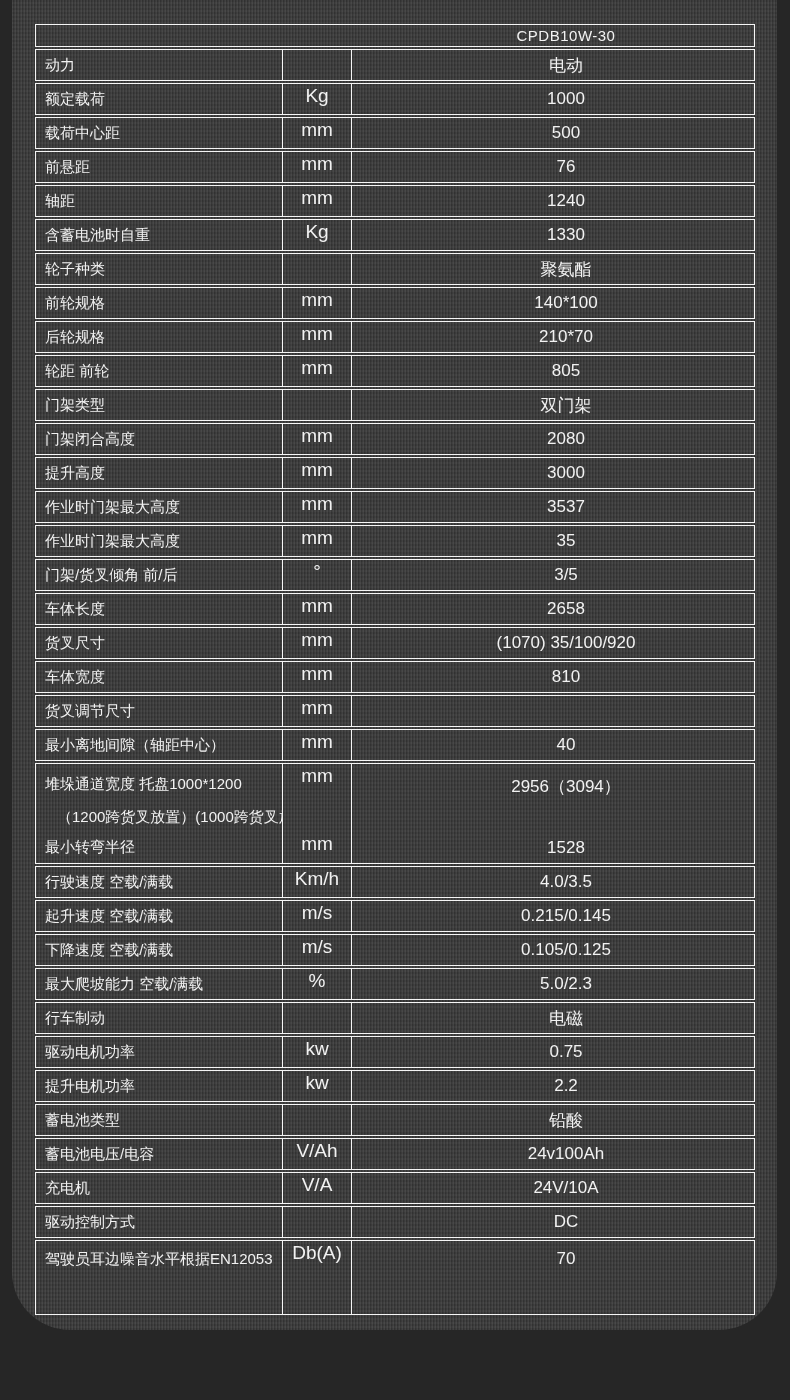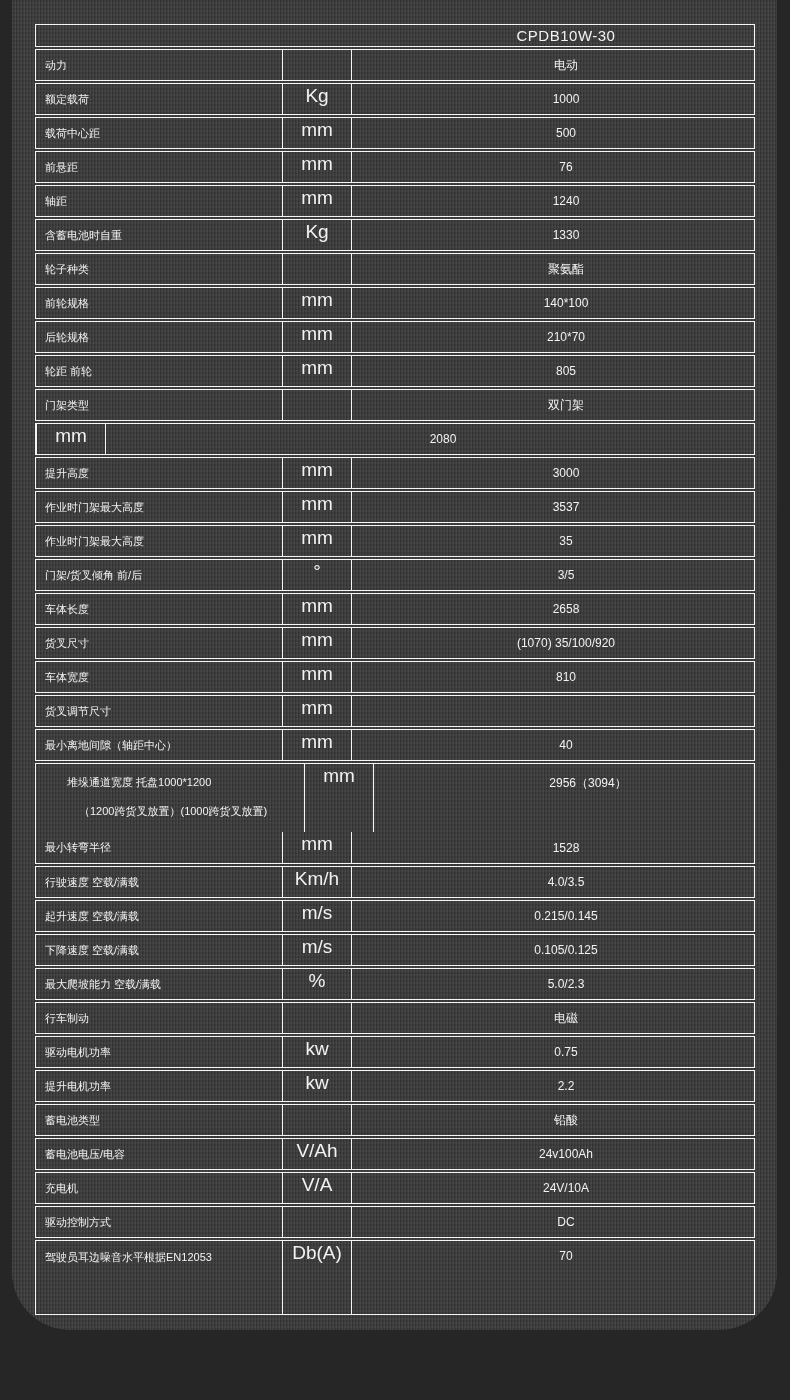--- a/index.html
+++ b/index.html
@@ -49,53 +49,53 @@
   .cell{
     box-sizing:border-box;
     display:flex;
     align-items:center;
     overflow:hidden;
     white-space:nowrap;
   }
   .label-cell{
     flex:0 0 246px;
     padding-left:9px;
-    font-size:11px;
+    font-size:15px;
   }
   .unit-cell{
     flex:0 0 70px;
     border-left:1px solid var(--line);
     border-right:1px solid var(--line);
     justify-content:center;
     align-items:flex-start;
     padding-top:2px;
     font-size:19px;
     line-height:1.1;
   }
   .value-cell{
     flex:1;
     justify-content:center;
     padding-left:26px;
-    font-size:12px;
+    font-size:17px;
   }
 
   
   .header-row{height:23px;}
   .header-row .unit-cell{border-left:none;border-right:none;}
   .header-row .cell{padding-top:0;align-items:center;}
   .header-row .value-cell{font-size:15px;letter-spacing:0.5px;}
 
   
   .tall-row{
     height:101px;
     flex-direction:column;
     padding:0;
   }
   .subrow{display:flex;width:100%;}
-  .subrow-a{flex:0 0 68px;margin-left:22px;}
+  .subrow-a{flex:0 0 68px;}
   .subrow-b{flex:1;}
   .subrow-a .label-cell{
     flex-direction:column;
     align-items:flex-start;
     justify-content:flex-start;
     padding-top:11px;
     gap:14px;
   }
   .subrow-a .label-cell .indent{padding-left:12px;}
   .subrow-a .value-cell{align-items:flex-start;padding-top:11px;}
@@ -181,20 +181,21 @@
             <div class="cell value-cell">805</div>
           </div>
 
           <div class="row">
             <div class="cell label-cell">门架类型</div>
             <div class="cell unit-cell"></div>
             <div class="cell value-cell">双门架</div>
           </div>
 
           <div class="row">
+            <div class="cell label-cell">门架闭合高度</div>
             <div class="cell unit-cell">mm</div>
             <div class="cell value-cell">2080</div>
           </div>
 
           <div class="row">
             <div class="cell label-cell">提升高度</div>
             <div class="cell unit-cell">mm</div>
             <div class="cell value-cell">3000</div>
           </div>
 

